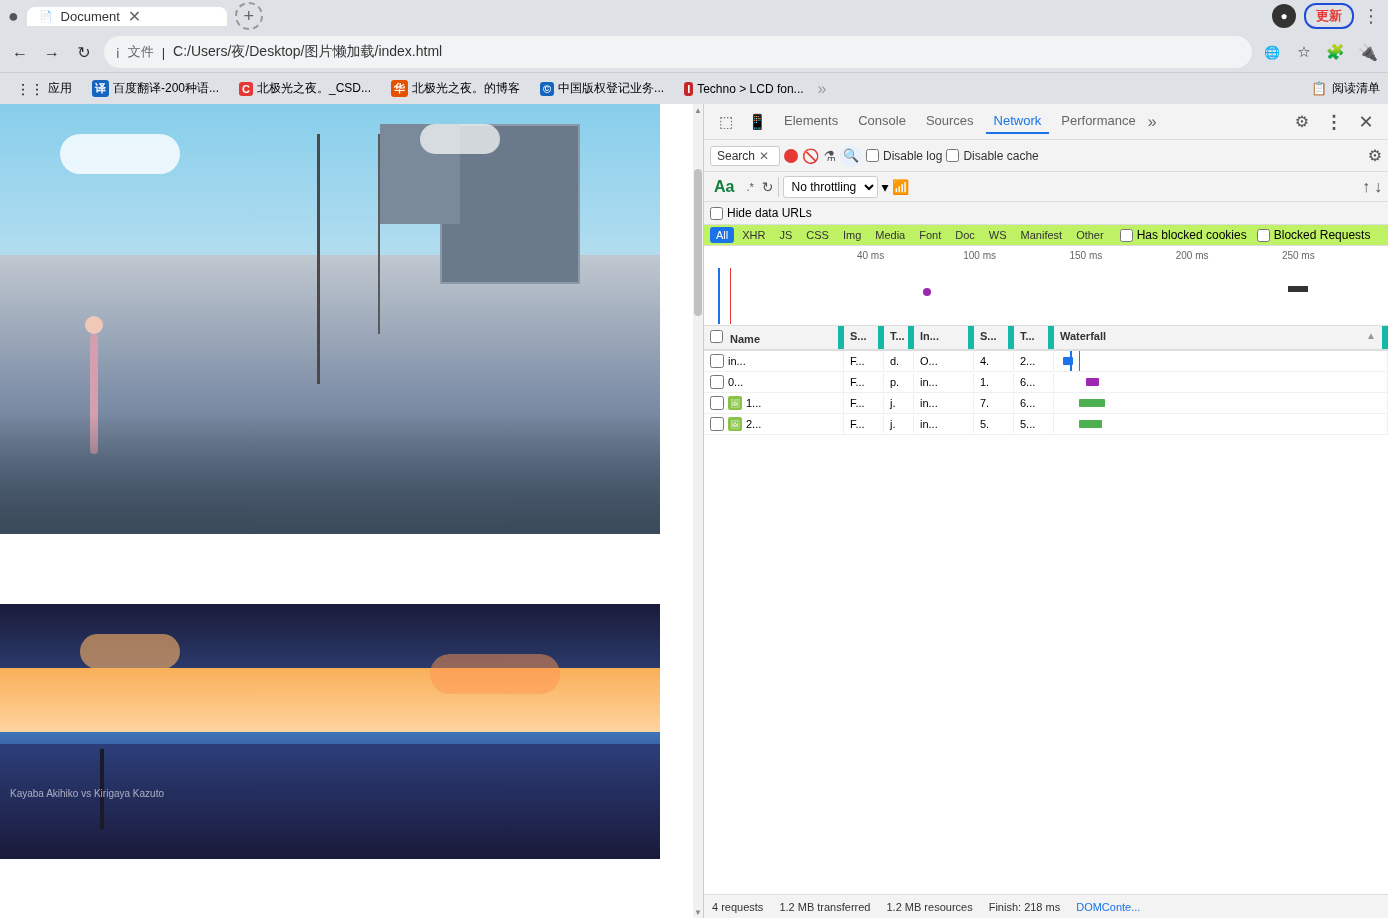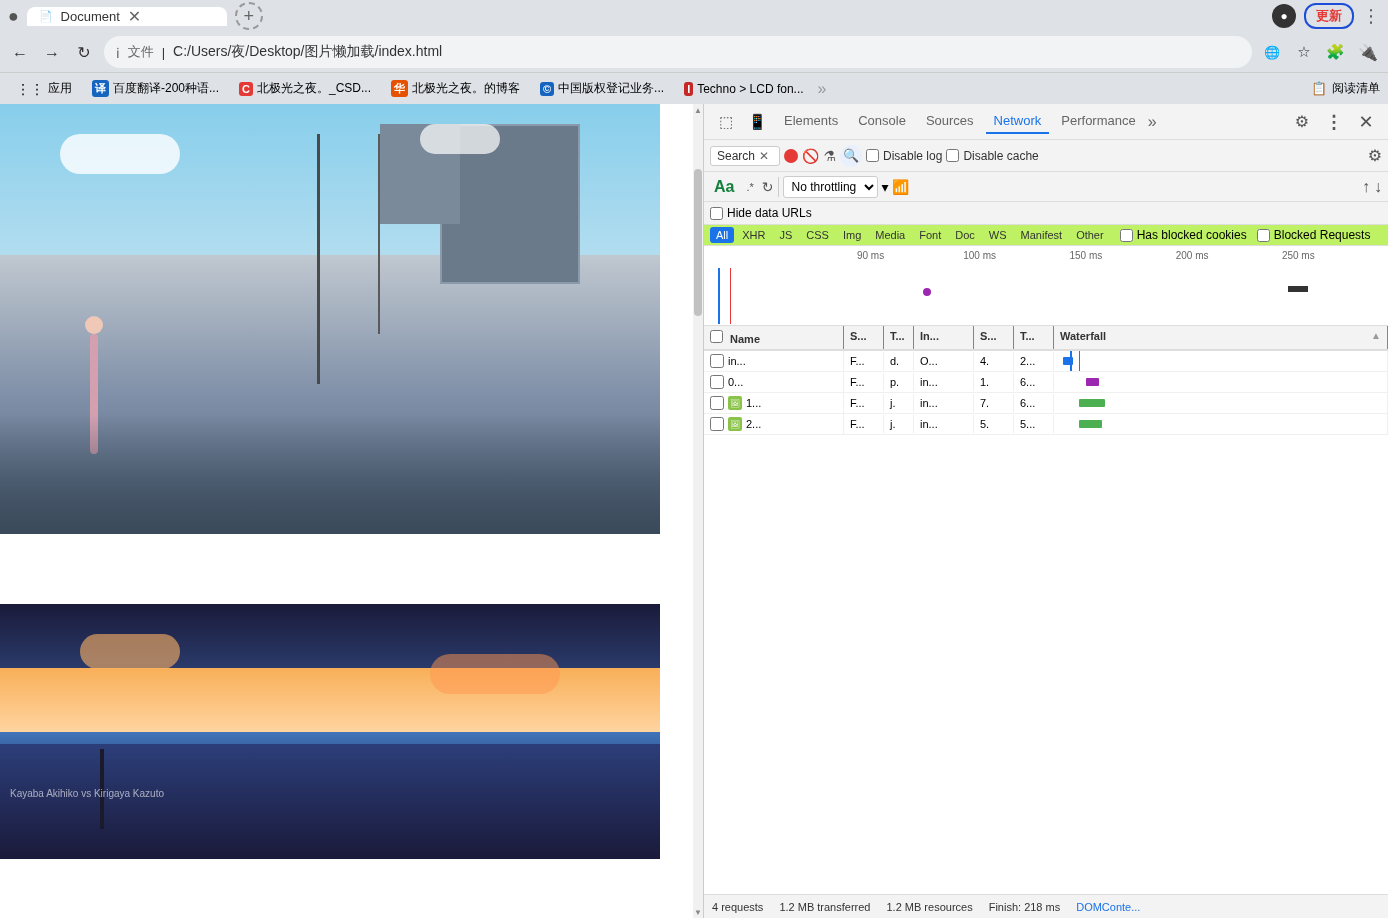--- a/index.html
+++ b/index.html
@@ -64,21 +64,21 @@
     
     .type-filters { display: flex; align-items: center; gap: 2px; padding: 2px 6px; border-bottom: 1px solid #ddd; background: #bef264; }
     .type-btn { padding: 2px 6px; font-size: 11px; cursor: pointer; border-radius: 3px; color: #333; }
     .type-btn.active { background: #1a73e8; color: white; }
     .blocked-cookies { display: flex; align-items: center; gap: 4px; font-size: 12px; margin-left: 8px; }
     .blocked-requests { display: flex; align-items: center; gap: 4px; font-size: 12px; margin-left: 8px; }
 
     
     .network-table { flex: 1; overflow-y: auto; background: #fff; }
     .net-header { display: flex; background: #f3f3f3; border-bottom: 2px solid #ddd; font-size: 11px; font-weight: bold; color: #333; }
-    .net-col { padding: 4px 6px; border-right: 1px solid #14b8a6; overflow: hidden; white-space: nowrap; }
+    .net-col { padding: 4px 6px; border-right: 6px solid #14b8a6; overflow: hidden; white-space: nowrap; }
     .net-col.name { width: 140px; min-width: 140px; }
     .net-col.status { width: 40px; min-width: 40px; }
     .net-col.type { width: 30px; min-width: 30px; }
     .net-col.initiator { width: 60px; min-width: 60px; }
     .net-col.size { width: 40px; min-width: 40px; }
     .net-col.time { width: 40px; min-width: 40px; }
     .net-col.waterfall { flex: 1; }
 
     .net-row { display: flex; border-bottom: 1px solid #f0f0f0; font-size: 11px; align-items: center; }
     .net-cell { padding: 3px 6px; border-right: 1px solid #f0f0f0; overflow: hidden; white-space: nowrap; text-overflow: ellipsis; }
@@ -324,21 +324,21 @@
       </label>
       <label class="blocked-requests">
         <input type="checkbox" style="">
         <span>Blocked Requests</span>
       </label>
     </div>
 
     <div class="timeline-area" style="position:relative; background:#fff; border-bottom:1px solid #ddd; height:80px; overflow:hidden;">
 
       <div style="position:absolute;top:4px;left:60px;display:flex;gap:0;width:calc(100% - 20px);">
-        <span style="font-size:10px;color:#666;position:absolute;left:14%;">90 ms</span>
+        <span style="font-size:10px;color:#666;position:absolute;left:14%;">40 ms</span>
         <span style="font-size:10px;color:#666;position:absolute;left:30%;">100 ms</span>
         <span style="font-size:10px;color:#666;position:absolute;left:46%;">150 ms</span>
         <span style="font-size:10px;color:#666;position:absolute;left:62%;text-align:center;">200 ms</span>
         <span style="font-size:10px;color:#666;position:absolute;left:78%;">250 ms</span>
       </div>
 
       <div class="tl-blue-bar" style="left:14px;top:22px;"></div>
 
       <div class="tl-red-bar" style="left:26px;top:22px;"></div>
 

